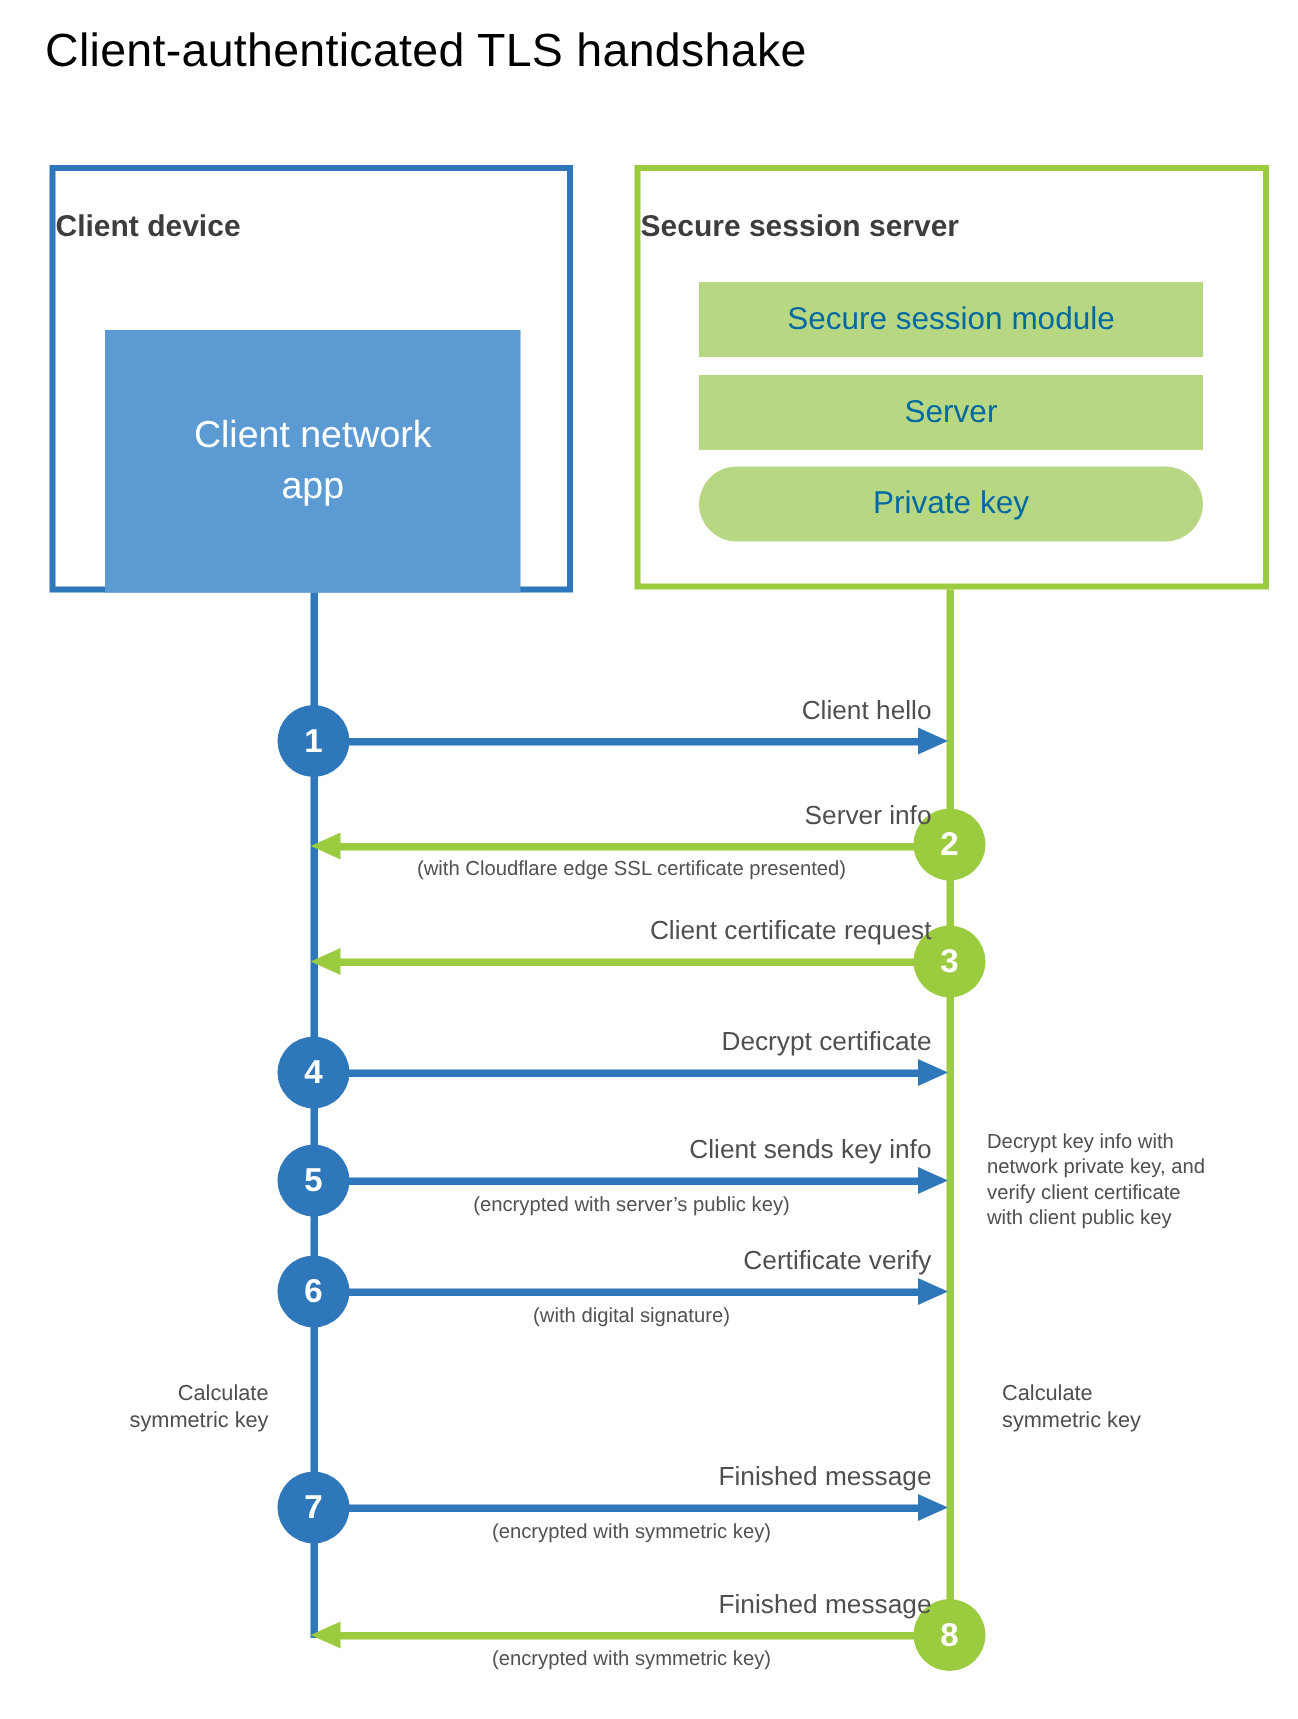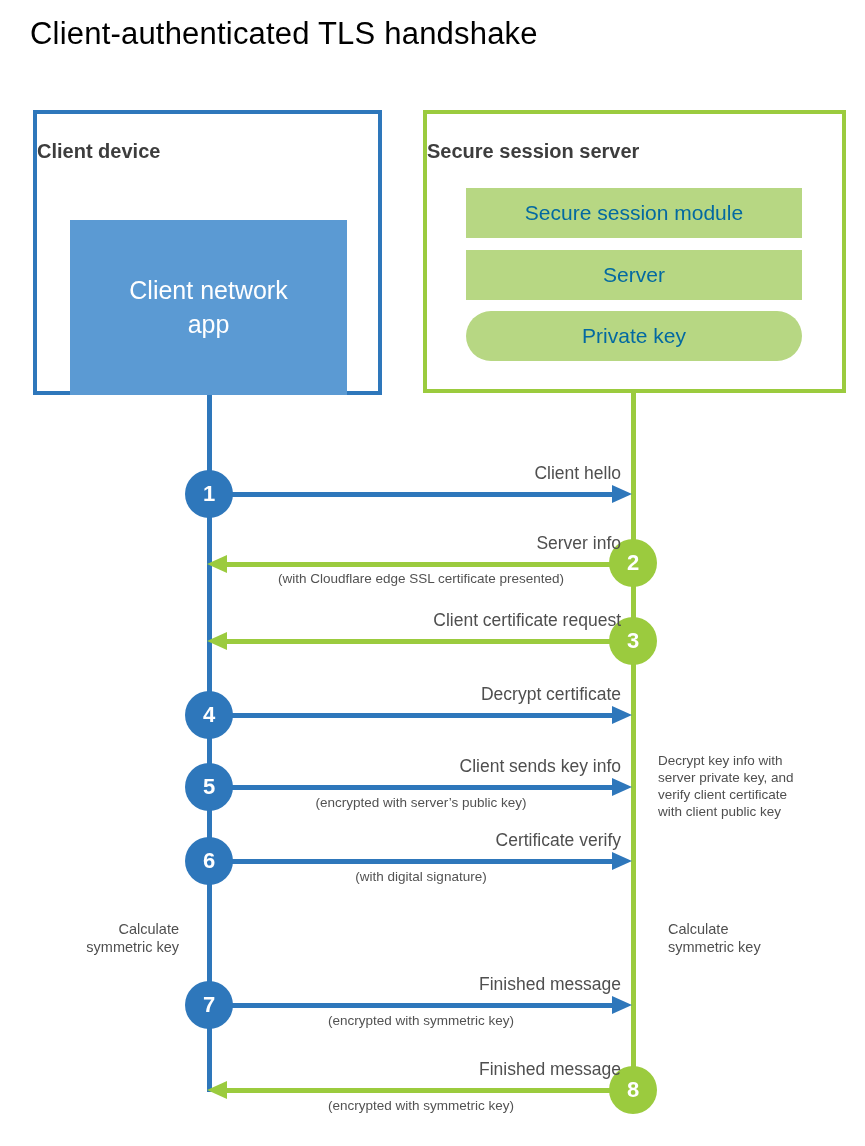--- a/index.html
+++ b/index.html
@@ -129,21 +129,21 @@
 
   <div class="step">
     <div class="shaft g" style="top:1088px"></div>
     <div class="head l" style="top:1081px"></div>
     <div class="circle c-green" style="top:1066px">8</div>
     <div class="msg-label" style="top:1059px">Finished message</div>
     <div class="msg-sub" style="top:1098px">(encrypted with symmetric key)</div>
   </div>
 
   <div class="note note-right">Decrypt key info with
-server private key, and
+network private key, and
 verify client certificate
 with client public key</div>
   <div class="note calc-left">Calculate
 symmetric key</div>
   <div class="note calc-right">Calculate
 symmetric key</div>
 
 </div>
 
 </body></html>

